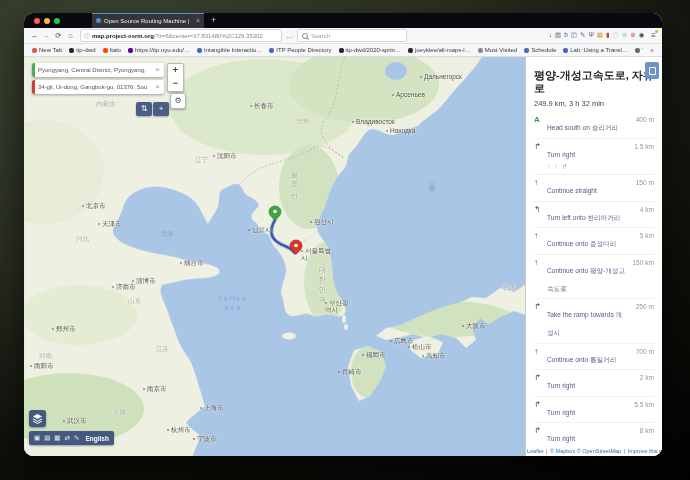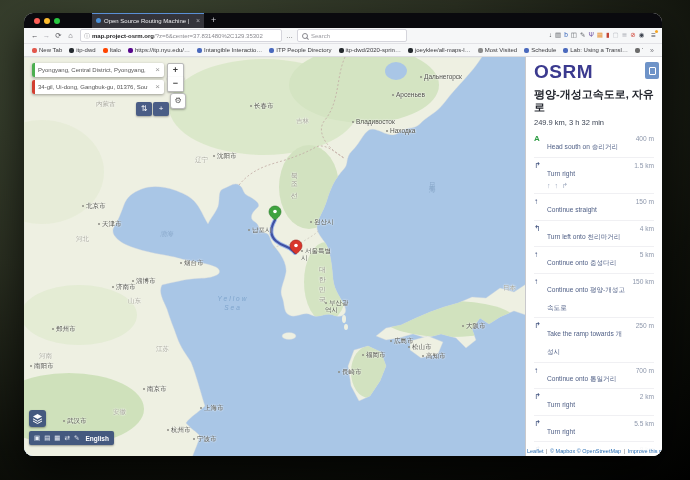--- a/index.html
+++ b/index.html
@@ -339,21 +339,20 @@
             <span class="tool-ico">▦</span>
             <span class="tool-ico">⇄</span>
             <span class="tool-ico">✎</span>
           </span>
         <span class="lang">English</span>
       </div>
     </div>
 
     <div class="sidebar">
       <div class="sb-head">
-        <div class="logo">OSRM</div>
         <div class="panel-btn"></div>
         <div class="route-name">평양-개성고속도로, 자유로</div>
         <div class="route-summary">249.9 km, 3 h 32 min</div>
       </div>
       <div class="steps" id="steps">
           <div class="step">
             <span class="step-icon depart">A</span>
             <span class="step-body"><span class="step-text">Head south on 승리거리</span></span>
             <span class="step-dist">400 m</span>
           </div>

